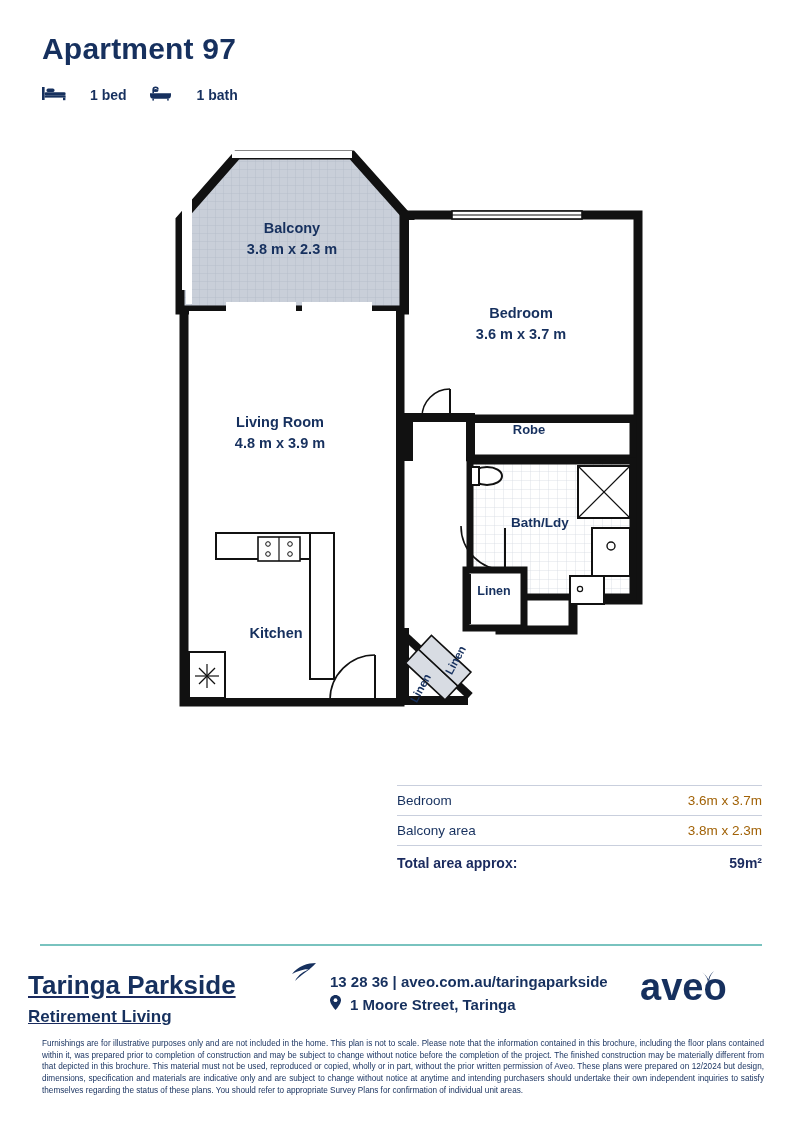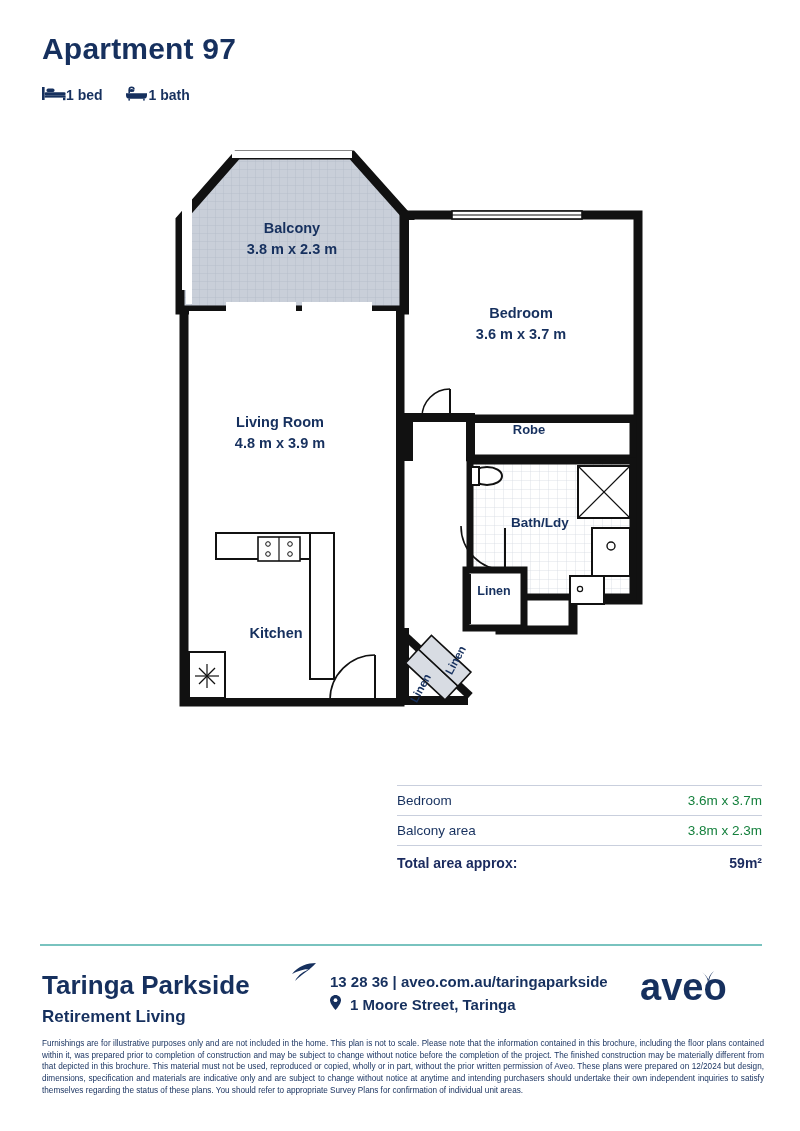--- a/index.html
+++ b/index.html
@@ -14,41 +14,41 @@
   }
   .page { position:relative; width:800px; height:1131px; }
 
   
   .title {
     position:absolute; left:42px; top:32px;
     font-size:30px; font-weight:bold; letter-spacing:0.2px;
     color:#16305e;
   }
   .specs { position:absolute; left:42px; top:86px; display:flex; align-items:center; gap:22px; }
-  .spec { display:flex; align-items:center; gap:0; font-size:14px; font-weight:bold; color:#16305e;}
+  .spec { display:flex; align-items:center; gap:24px; font-size:14px; font-weight:bold; color:#16305e;}
   .ic { display:inline-block; }
 
   
   .plan { position:absolute; left:0; top:130px; width:800px; height:620px; }
   .plan svg { display:block; }
 
   
   .sched { position:absolute; left:397px; top:785px; width:365px; font-size:13.5px; }
   .srow { display:flex; justify-content:space-between; align-items:center;
           padding:7px 0 7px 0; border-bottom:1px solid #c9cfdd; }
   .srow:first-child { border-top:1px solid #c9cfdd; }
   .srow .lbl { color:#16305e; }
-  .srow .val { color:#15803d; }
+  .srow .val { color:#a16207; }
   .stotal { display:flex; justify-content:space-between; 
             padding:9px 0 0 0; font-weight:bold; font-size:14px; }
   .stotal .val { font-weight:bold; }
 
   
   .rule { position:absolute; left:40px; top:944px; width:722px; height:2px; background:#79c3bf; }
-  .brand { position:absolute; left:42px; top:970px; }
+  .brand { position:absolute; left:28px; top:970px;text-decoration:underline; }
   .brandname { font-size:26px; font-weight:bold; color:#16305e; letter-spacing:0px; }
   .brandsub { font-size:17px; font-weight:bold; color:#16305e; margin-top:6px; }
   .leafwrap { position:absolute; left:288px; top:962px; }
 
   .contact { position:absolute; left:330px; top:970px; font-size:15px; font-weight:bold; color:#16305e; line-height:1.55; }
   .contact .line2 { display:flex; align-items:center; gap:9px; }
   .aveo { position:absolute; left:640px; top:966px; }
 
   .disclaimer {
     position:absolute; left:42px; top:1038px; width:722px;

